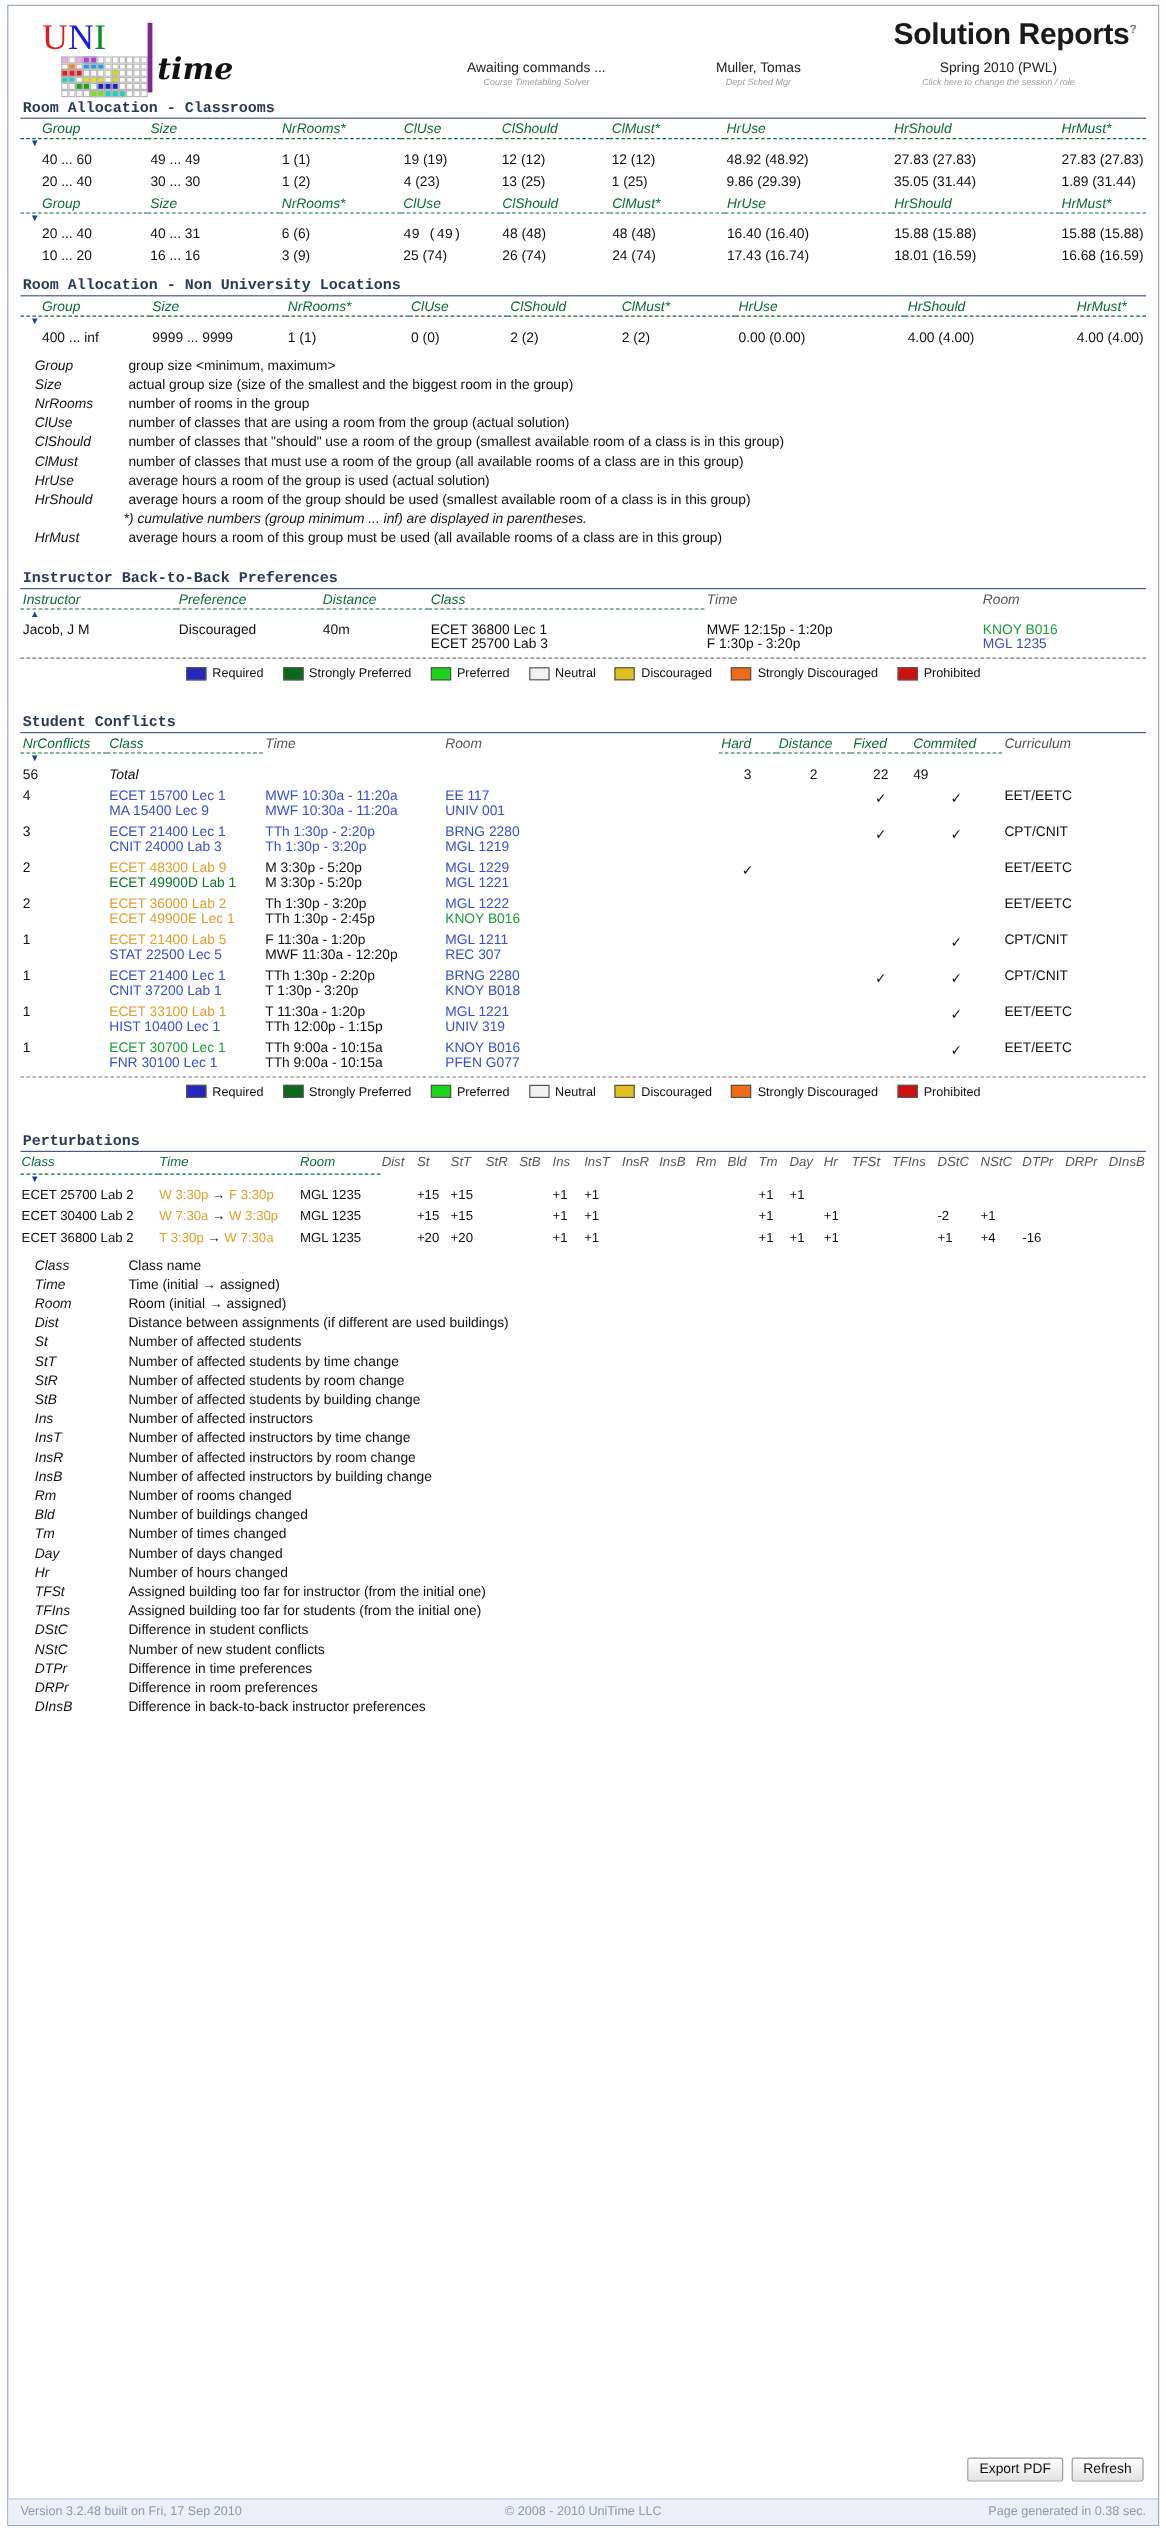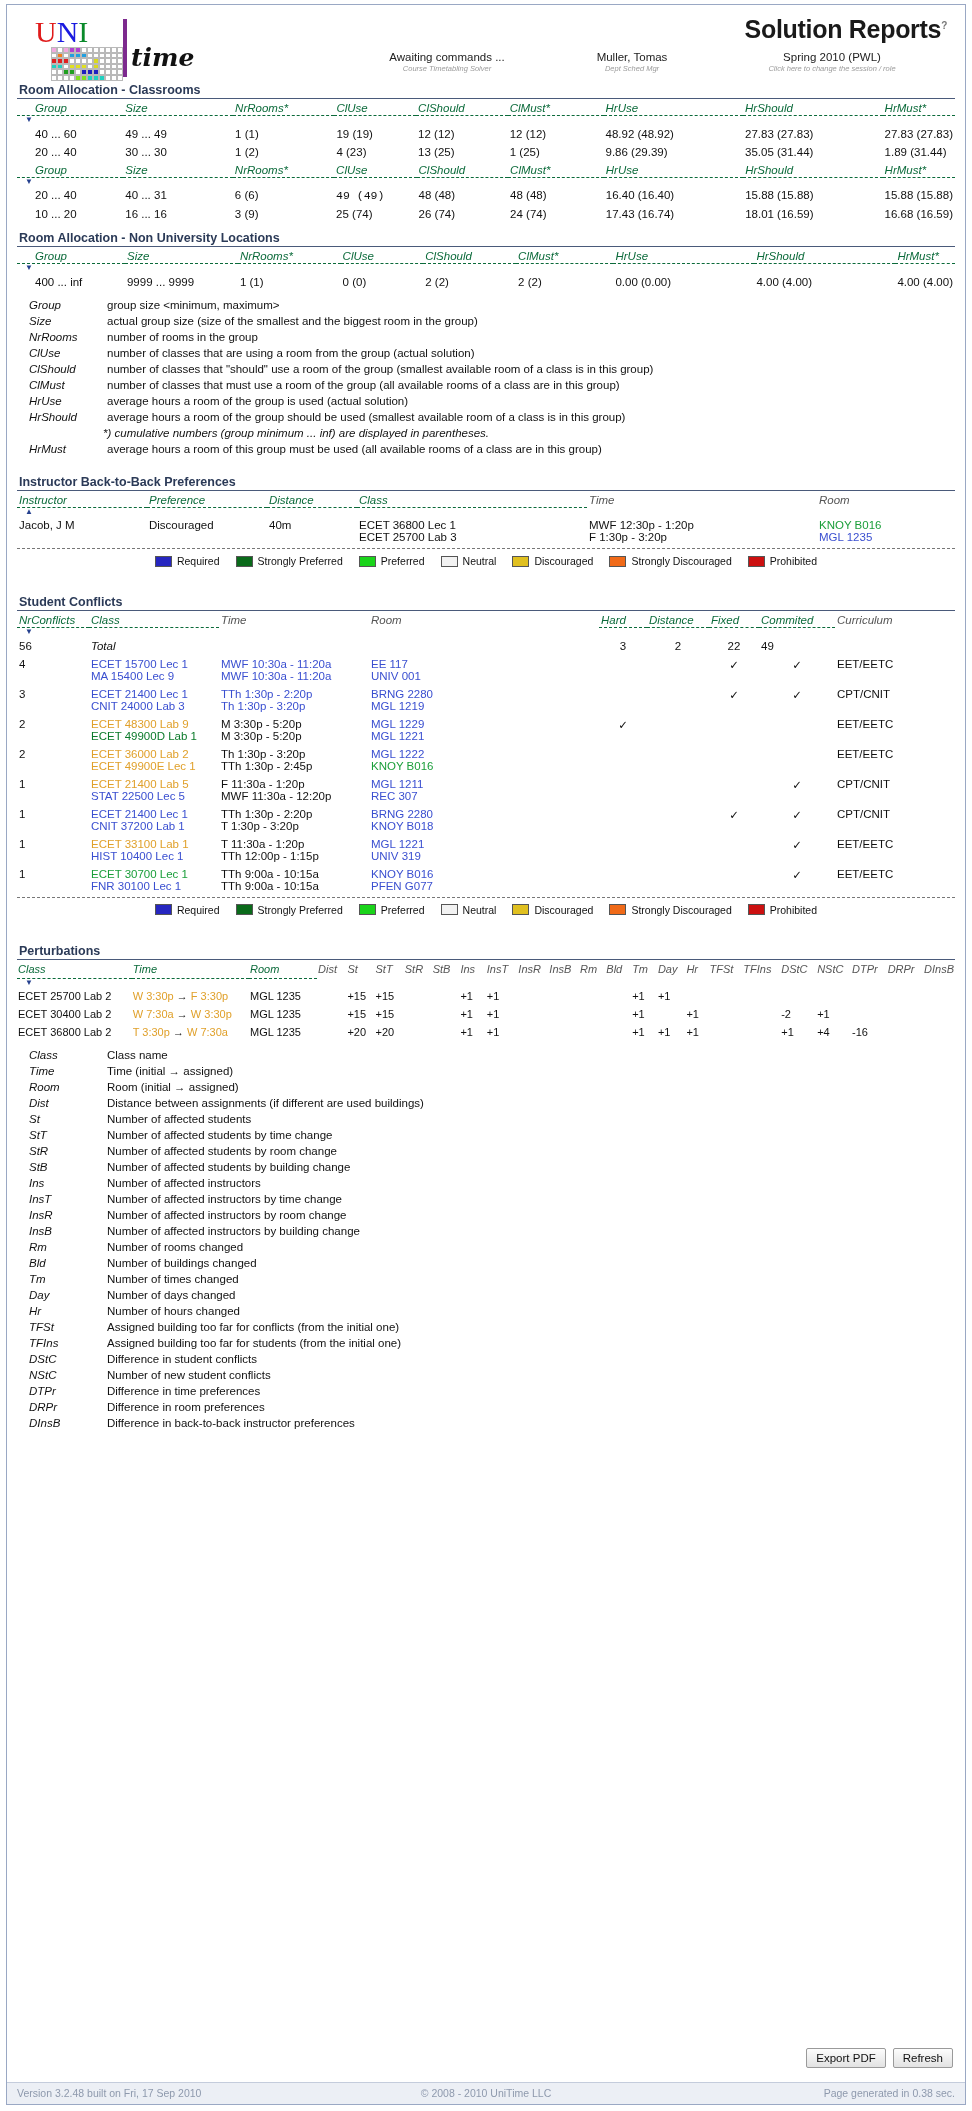--- a/index.html
+++ b/index.html
@@ -45,21 +45,21 @@
   .hl { position:absolute; text-align:center; }
   .hl .big { font-size:11.5px; color:#222; display:block; white-space:nowrap; }
   .hl .sm  { font-size:7.5px; font-style:italic; color:#9b9b9b; display:block; white-space:nowrap; margin-top:1px;}
   .hl.a { left:0px;   width:200px; }
   .hl.b { left:205px; width:160px; }
   .hl.c { left:370px; width:230px; }
 
   
   .sect {
     font-size:12.5px; font-weight:bold; color:#2b3a57;
-    border-bottom:1px solid #4a5a7a; padding:2px 0 1px 2px; margin:4px 0 0 0;
+    border-bottom:1px solid #4a5a7a; padding:2px 0 1px 2px; margin:4px 0 0 0;font-family:Liberation Mono, monospace;
   }
   .sect.gap { margin-top:16px; }
 
   
   table.rep { width:100%; border-collapse:collapse; }
   table.rep th {
     font-size:11.5px; font-style:italic; color:#0b6a3a; font-weight:normal;
     text-align:left; padding:3px 2px 1px 2px; white-space:nowrap;
     border-bottom:1px dashed #0b6a3a;
   }
@@ -438,21 +438,21 @@
           </tr>
           <tr>
             <td>Jacob, J M</td>
             <td class="orange">Discouraged</td>
             <td>40m</td>
             <td class="orange">
               <div>ECET 36800 Lec 1</div>
               <div>ECET 25700 Lab 3</div>
             </td>
             <td>
-              <div>MWF 12:30p - 1:20p</div>
+              <div>MWF 12:15p - 1:20p</div>
               <div>F 1:30p - 3:20p</div>
             </td>
             <td>
               <div class="green">KNOY B016</div>
               <div class="blue">MGL 1235</div>
             </td>
           </tr>
         </tbody>
   </table>
   <div class="legend-wrap">
@@ -910,21 +910,21 @@
           <tr>
             <td class="k">Day</td>
             <td>Number of days changed</td>
           </tr>
           <tr>
             <td class="k">Hr</td>
             <td>Number of hours changed</td>
           </tr>
           <tr>
             <td class="k">TFSt</td>
-            <td>Assigned building too far for conflicts (from the initial one)</td>
+            <td>Assigned building too far for instructor (from the initial one)</td>
           </tr>
           <tr>
             <td class="k">TFIns</td>
             <td>Assigned building too far for students (from the initial one)</td>
           </tr>
           <tr>
             <td class="k">DStC</td>
             <td>Difference in student conflicts</td>
           </tr>
           <tr>

